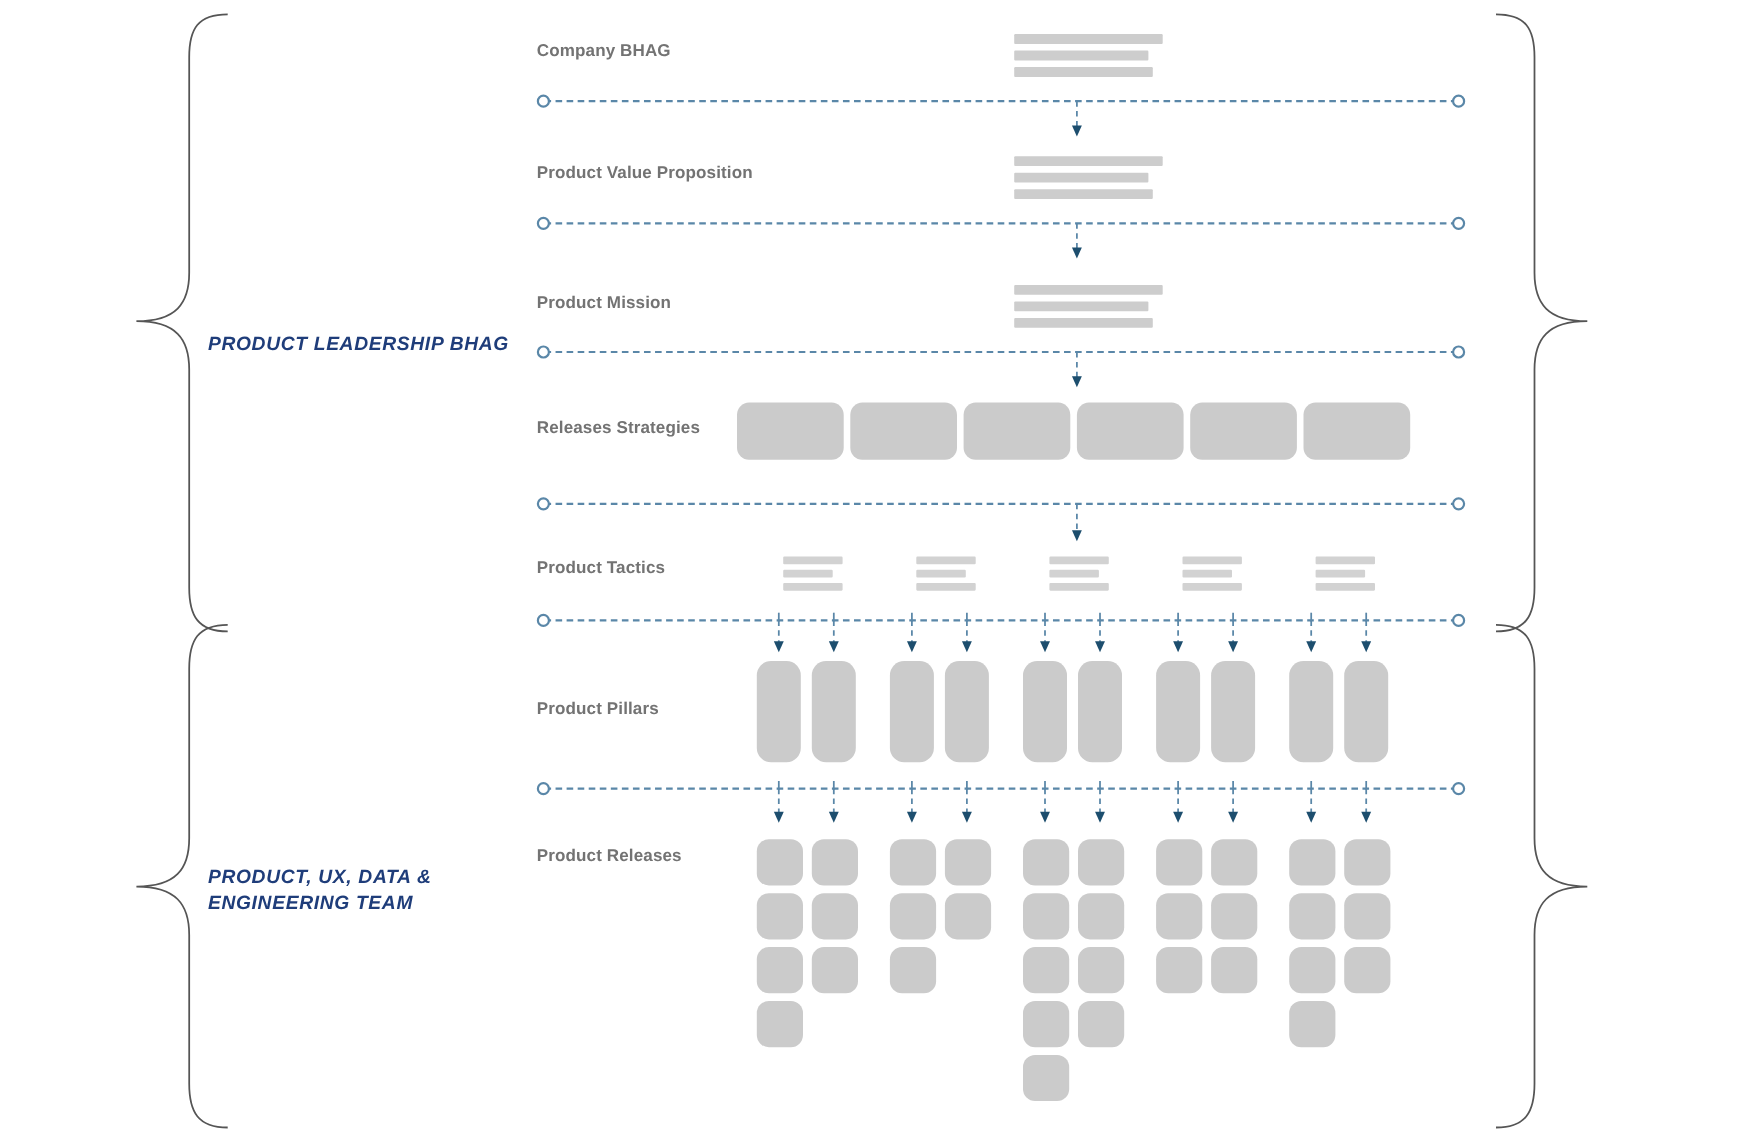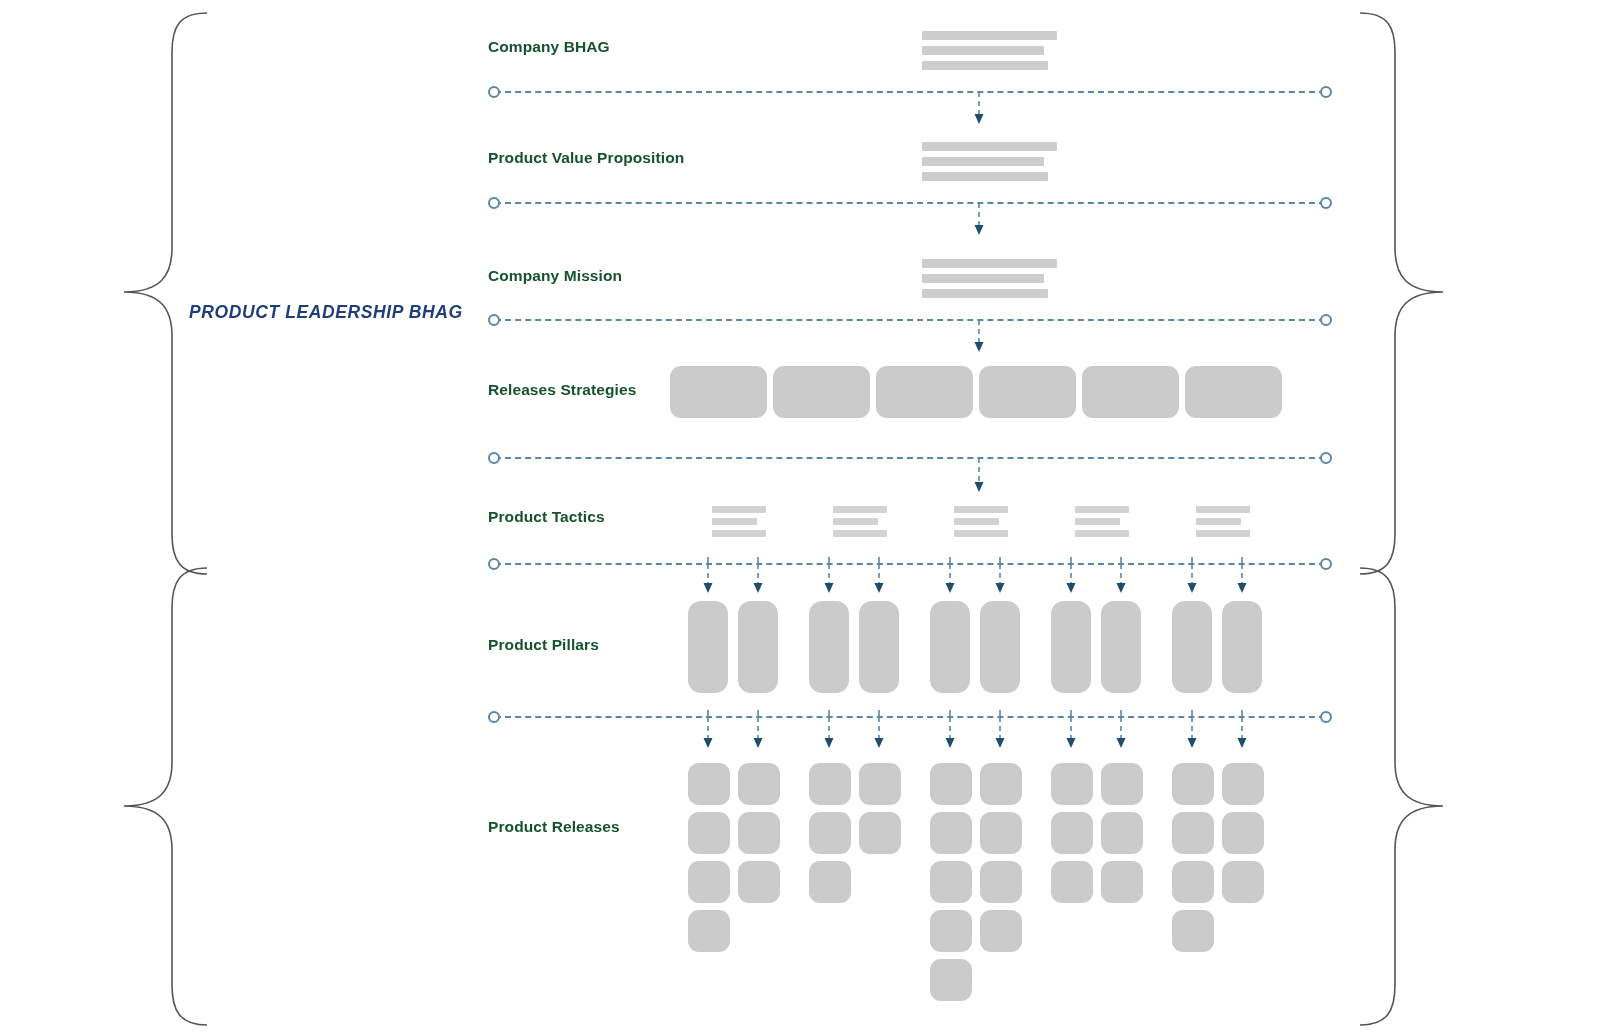--- a/index.html
+++ b/index.html
@@ -34,21 +34,21 @@
     letter-spacing: 0.6px;
     line-height: 1.32;
     white-space: pre-line;
   }
   #team-label-0 { left: 189px; top: 301px; }
   #team-label-1 { left: 189px; top: 786px; }
 
   
   .row-label {
     position: absolute;
-    color: #14532d;
+    color: #737373;
     font-size: 15.5px;
     font-weight: bold;
     white-space: nowrap;
     letter-spacing: 0.1px;
   }
 
   
   .sep {
     position: absolute;
     height: 14px;
@@ -131,28 +131,30 @@
     <path d="M 207 13 C 180 13 172 26 172 52 L 172 248 C 172 276 160 292 124 292 C 160 292 172 308 172 336 L 172 534 C 172 560 180 574 207 574" fill="none" stroke="#555555" stroke-width="1.6"></path>
 
     <path d="M 207 568 C 180 568 172 582 172 608 L 172 762 C 172 790 160 806 124 806 C 160 806 172 822 172 850 L 172 985 C 172 1011 180 1025 207 1025" fill="none" stroke="#555555" stroke-width="1.6"></path>
 
     <path d="M 1360 13 C 1387 13 1395 26 1395 52 L 1395 248 C 1395 276 1407 292 1443 292 C 1407 292 1395 308 1395 336 L 1395 534 C 1395 560 1387 574 1360 574" fill="none" stroke="#555555" stroke-width="1.6"></path>
 
     <path d="M 1360 568 C 1387 568 1395 582 1395 608 L 1395 762 C 1395 790 1407 806 1443 806 C 1407 806 1395 822 1395 850 L 1395 985 C 1395 1011 1387 1025 1360 1025" fill="none" stroke="#555555" stroke-width="1.6"></path>
   </svg>
 
   <div class="team-label" id="team-label-0">PRODUCT LEADERSHIP BHAG</div>
+  <div class="team-label" id="team-label-1">PRODUCT, UX, DATA &amp;
+ENGINEERING TEAM</div>
 
   <div class="row-label" style="left:488px; top:38px;">Company BHAG</div>
   <div class="row-label" style="left:488px; top:149px;">Product Value Proposition</div>
-  <div class="row-label" style="left:488px; top:267px;">Company Mission</div>
+  <div class="row-label" style="left:488px; top:267px;">Product Mission</div>
   <div class="row-label" style="left:488px; top:381px;">Releases Strategies</div>
   <div class="row-label" style="left:488px; top:508px;">Product Tactics</div>
   <div class="row-label" style="left:488px; top:636px;">Product Pillars</div>
-  <div class="row-label" style="left:488px; top:818px;">Product Releases</div>
+  <div class="row-label" style="left:488px; top:770px;">Product Releases</div>
 
   <div class="bar-block" id="bars-bhag" style="left:922px; top:31px;">
       <div class="bar" style="width: 135px;"></div>
       <div class="bar" style="width: 122px;"></div>
       <div class="bar" style="width: 126px;"></div>
     </div>
   <div class="bar-block" id="bars-cvp" style="left:922px; top:142px;">
       <div class="bar" style="width: 135px;"></div>
       <div class="bar" style="width: 122px;"></div>
       <div class="bar" style="width: 126px;"></div>

